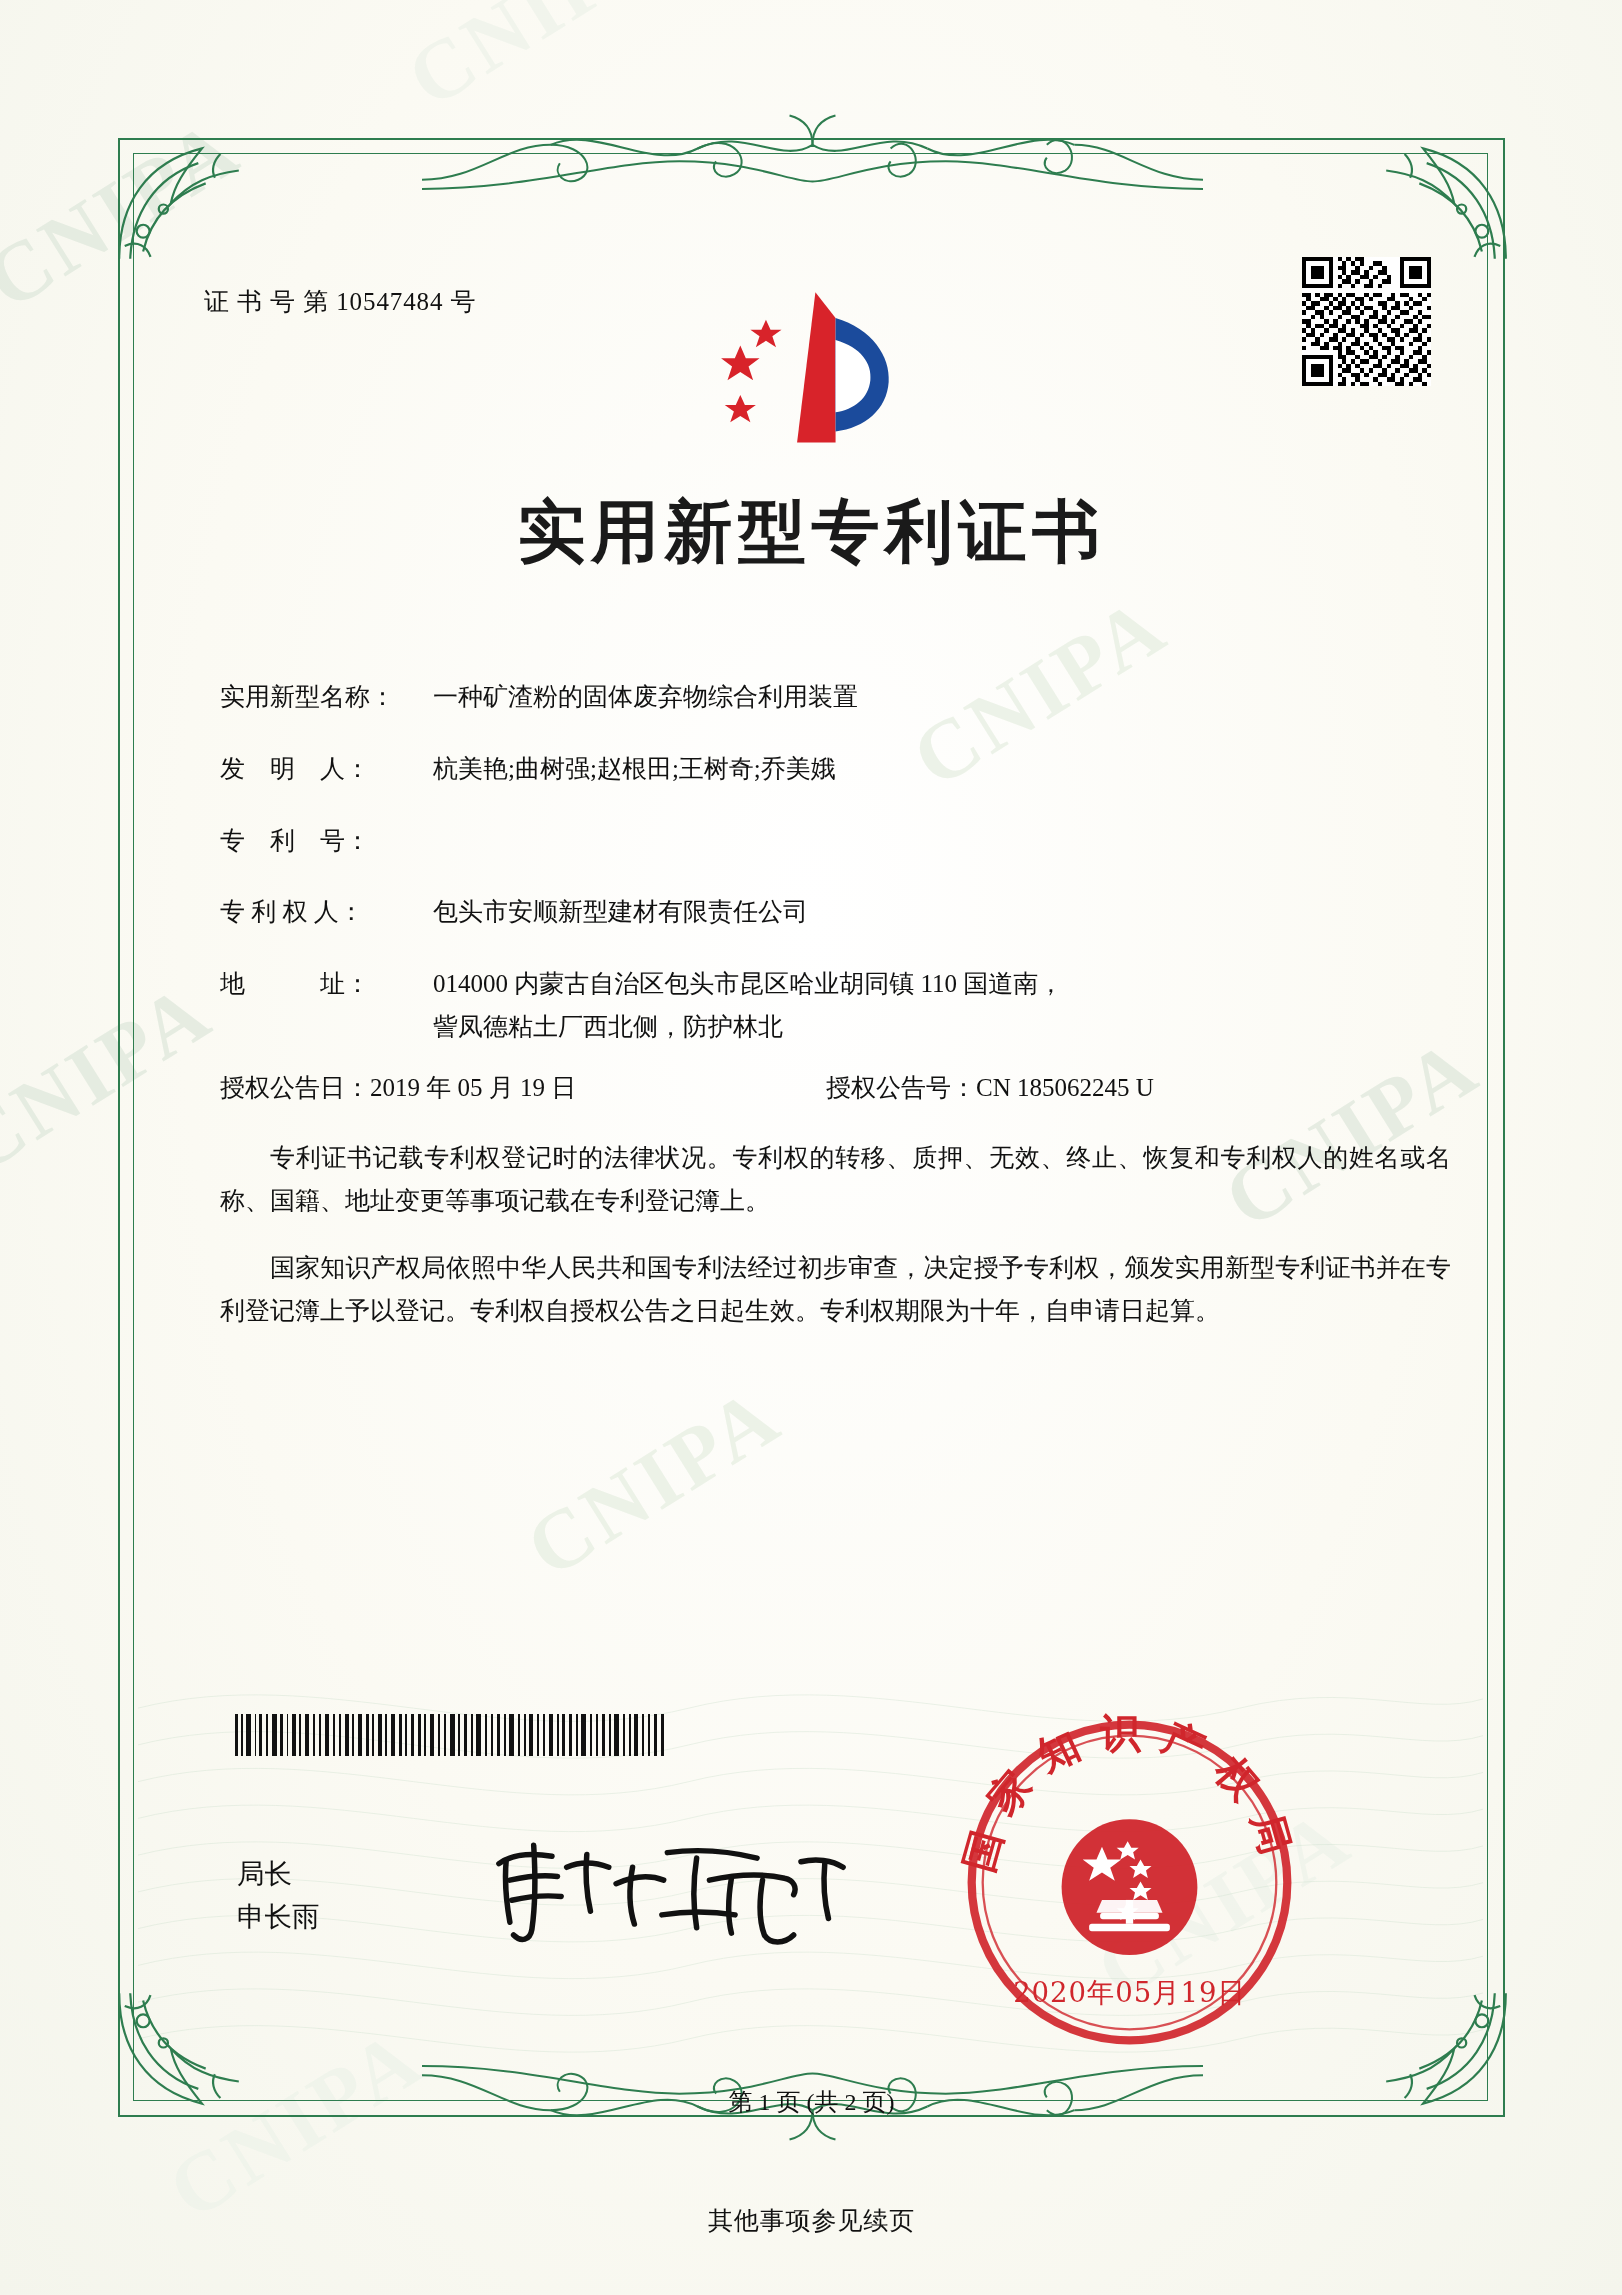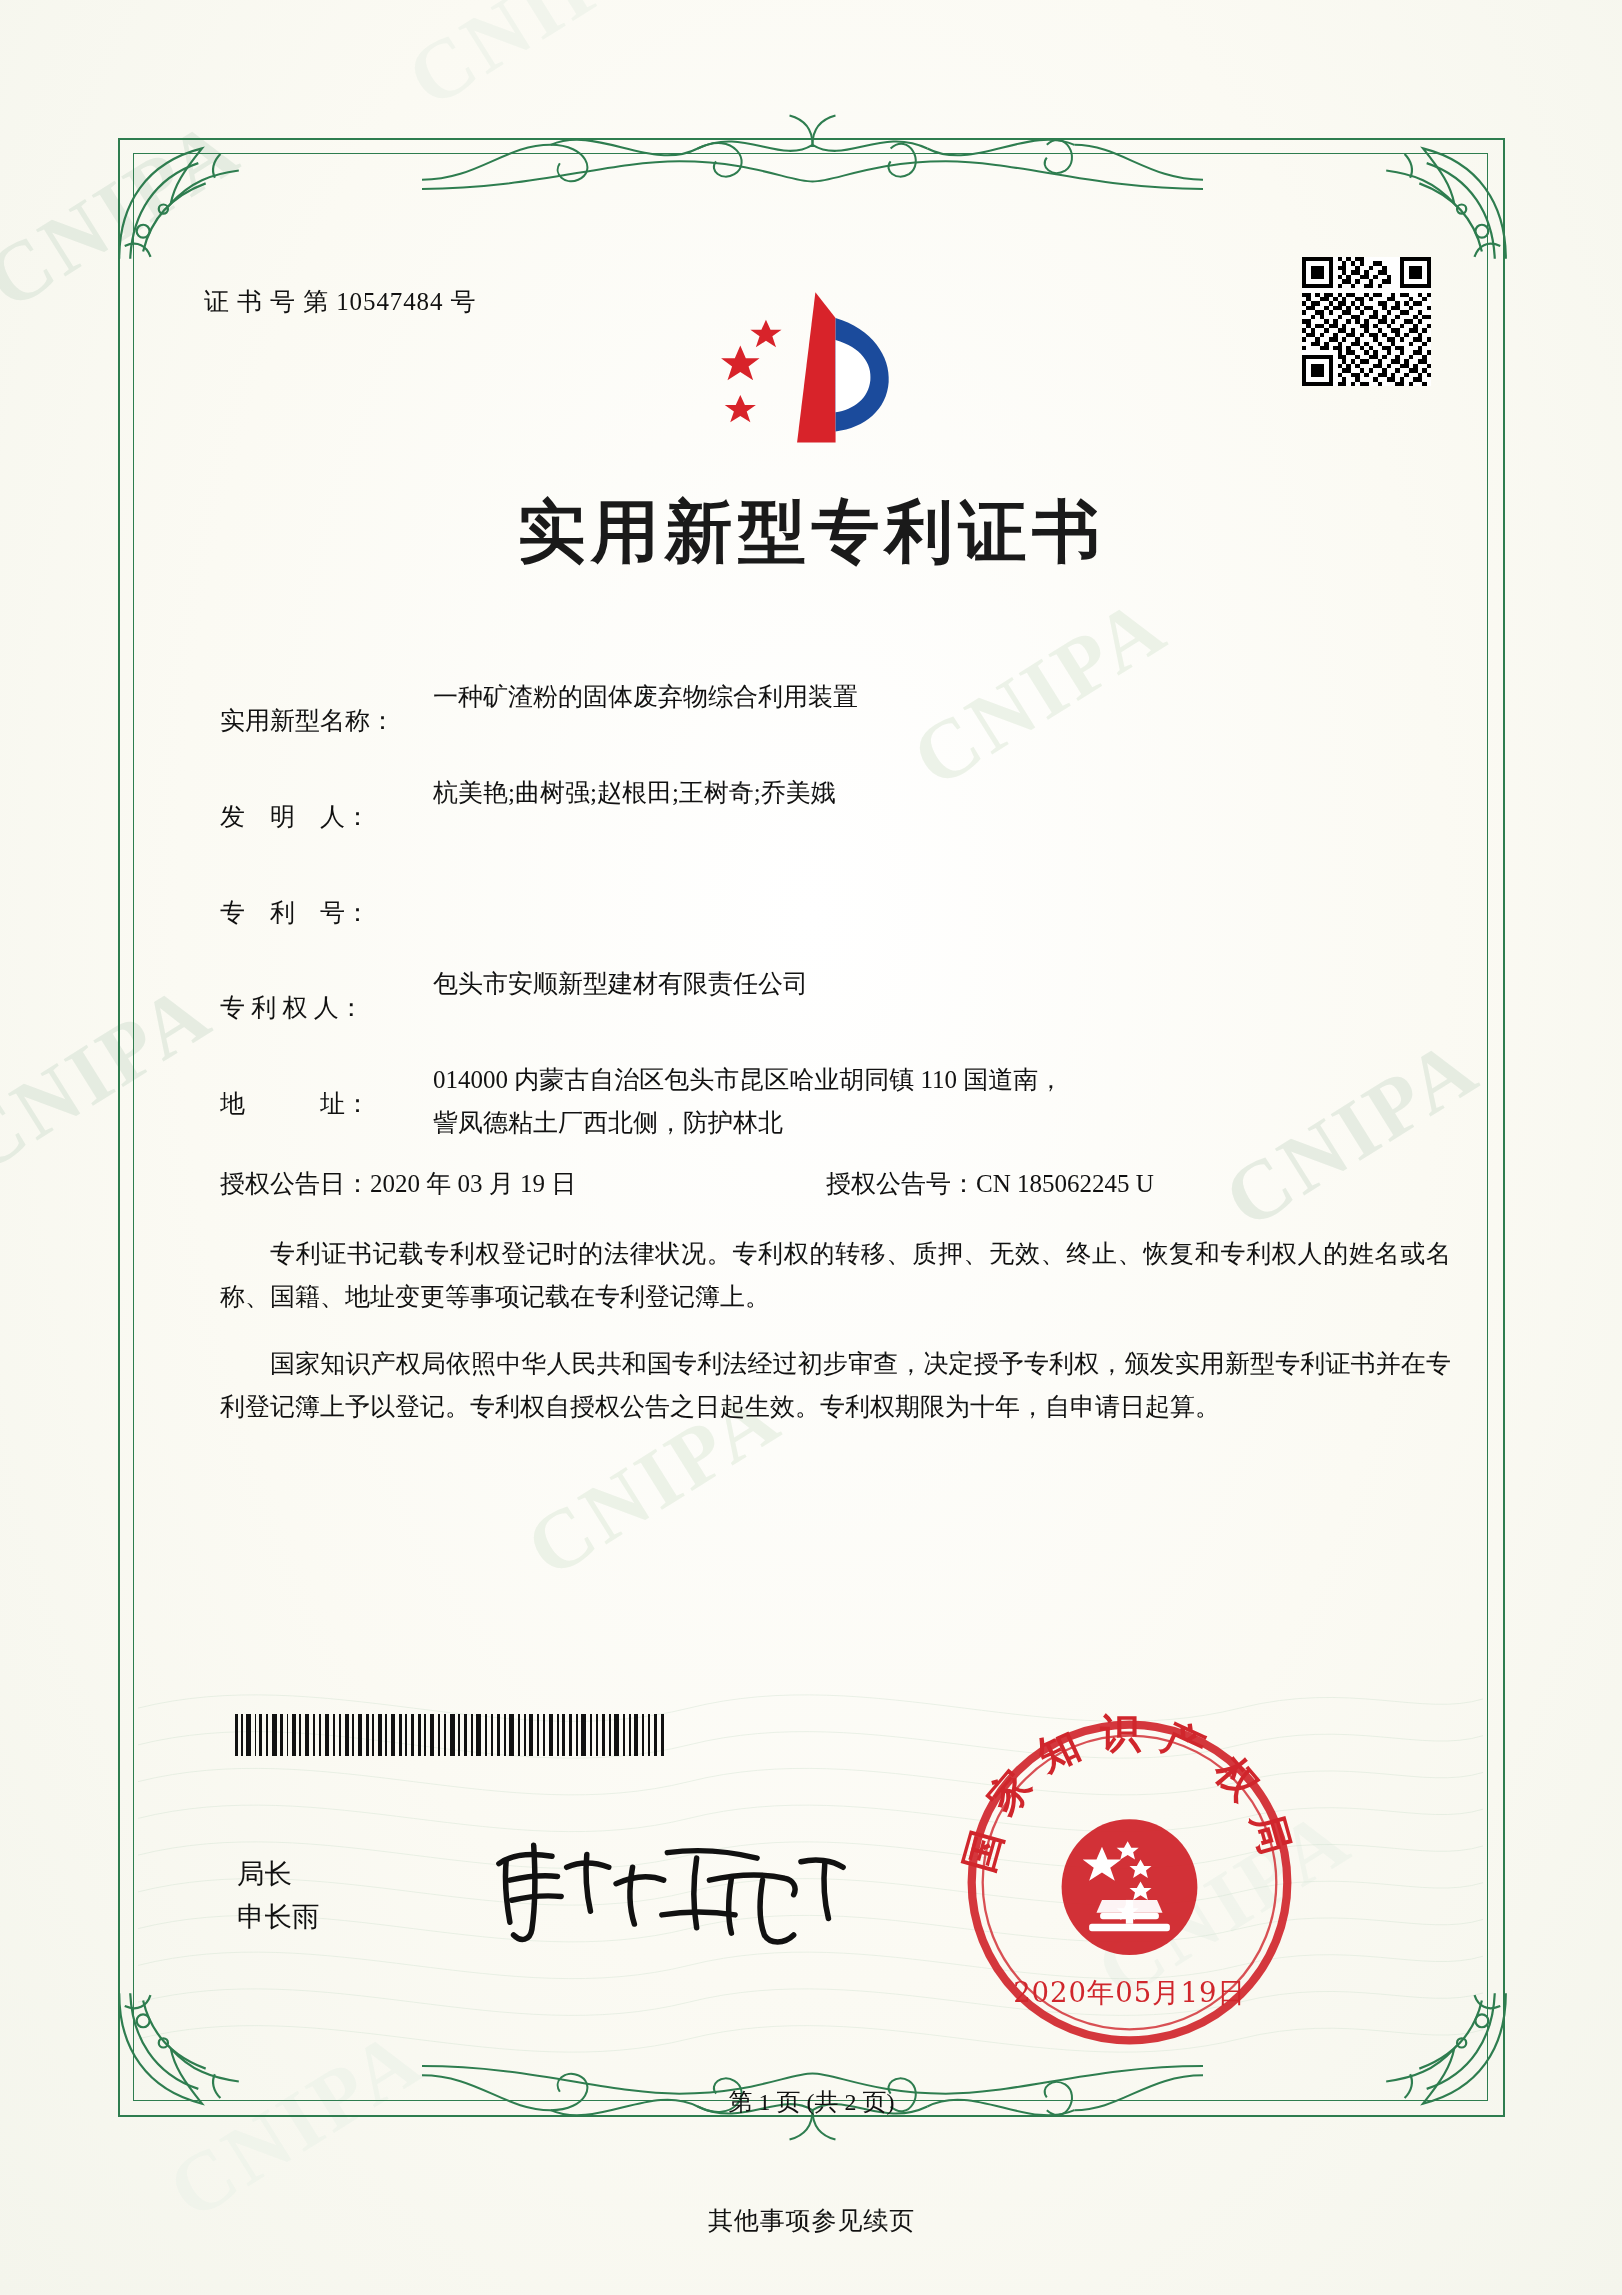--- a/index.html
+++ b/index.html
@@ -140,21 +140,20 @@
   }
   .field-row {
     display: flex;
     align-items: flex-start;
     margin-bottom: 38px;
   }
   .fl {
     width: 213px;
     flex: 0 0 213px;
     white-space: pre;
-    margin-top: 24px;
   }
   .fv { flex: 1 1 auto; }
 
   .row-two { display: flex; margin-bottom: 31px; }
   .row-two .seg1 { display: flex; width: 606px; }
   .row-two .seg2 { display: flex; }
   .row-two .lbl { white-space: pre; }
 
   .para {
     font-size: 25px;
@@ -609,21 +608,21 @@
       <div class="fl">地　　　址：</div>
       <div class="fv">
         <div>014000  内蒙古自治区包头市昆区哈业胡同镇 110 国道南，</div>
         <div style="margin-top:9.2px">訾凤德粘土厂西北侧，防护林北</div>
       </div>
     </div>
 
     <div class="row-two">
       <div class="seg1">
         <div class="lbl">授权公告日：</div>
-        <div>2020 年 03 月 19 日</div>
+        <div>2019 年 05 月 19 日</div>
       </div>
       <div class="seg2">
         <div class="lbl">授权公告号：</div>
         <div>CN 185062245 U</div>
       </div>
     </div>
 
     <div class="para">专利证书记载专利权登记时的法律状况。专利权的转移、质押、无效、终止、恢复和专利权人的姓名或名称、国籍、地址变更等事项记载在专利登记簿上。</div>
     <div class="para">国家知识产权局依照中华人民共和国专利法经过初步审查，决定授予专利权，颁发实用新型专利证书并在专利登记簿上予以登记。专利权自授权公告之日起生效。专利权期限为十年，自申请日起算。</div>
   </div>

